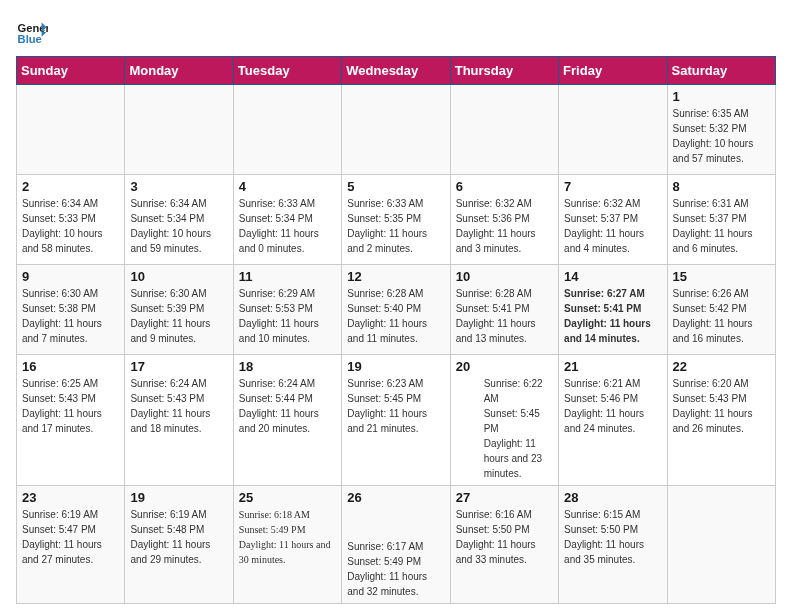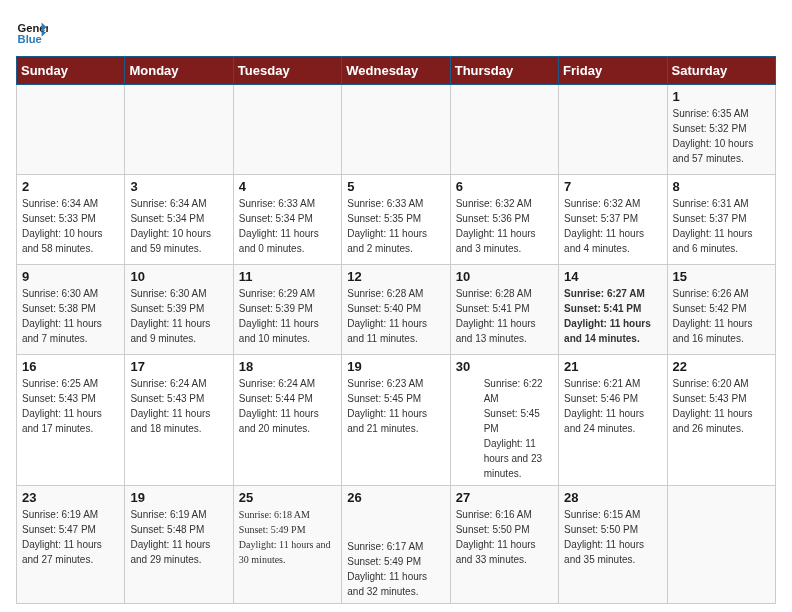--- a/index.html
+++ b/index.html
@@ -37,21 +37,21 @@
     .subtitle {
       font-size: 15px;
       color: #444;
     }
     table {
       width: 100%;
       border-collapse: collapse;
       table-layout: fixed;
     }
     thead th {
-      background: #7f1d1d;
+      background: #be185d;
       color: #fff;
       font-size: 13px;
       font-weight: bold;
       padding: 6px 4px;
       text-align: left;
       border: 1px solid #1a5a8a;
     }
     tbody td {
       vertical-align: top;
       border: 1px solid #ccc;
@@ -180,21 +180,21 @@
         </td>
         <td>
           <span class="day-num">10</span>
           <div class="day-info" style="white-space: pre-line;">Sunrise: 6:30 AM
 Sunset: 5:39 PM
 Daylight: 11 hours and 9 minutes.</div>
         </td>
         <td>
           <span class="day-num">11</span>
           <div class="day-info" style="white-space: pre-line;">Sunrise: 6:29 AM
-Sunset: 5:39 PM
+Sunset: 5:53 PM
 Daylight: 11 hours and 10 minutes.</div>
         </td>
         <td>
           <span class="day-num">12</span>
           <div class="day-info" style="white-space: pre-line;">Sunrise: 6:28 AM
 Sunset: 5:40 PM
 Daylight: 11 hours and 11 minutes.</div>
         </td>
         <td>
           <span class="day-num">10</span>
@@ -234,21 +234,21 @@
 Sunset: 5:44 PM
 Daylight: 11 hours and 20 minutes.</div>
         </td>
         <td>
           <span class="day-num">19</span>
           <div class="day-info" style="white-space: pre-line;">Sunrise: 6:23 AM
 Sunset: 5:45 PM
 Daylight: 11 hours and 21 minutes.</div>
         </td>
         <td>
-          <span class="day-num">30</span>
+          <span class="day-num">20</span>
           <div class="day-info" style="white-space: pre-line; margin-left: 28px;">Sunrise: 6:22 AM
 Sunset: 5:45 PM
 Daylight: 11 hours and 23 minutes.</div>
         </td>
         <td>
           <span class="day-num">21</span>
           <div class="day-info" style="white-space: pre-line;">Sunrise: 6:21 AM
 Sunset: 5:46 PM
 Daylight: 11 hours and 24 minutes.</div>
         </td>

